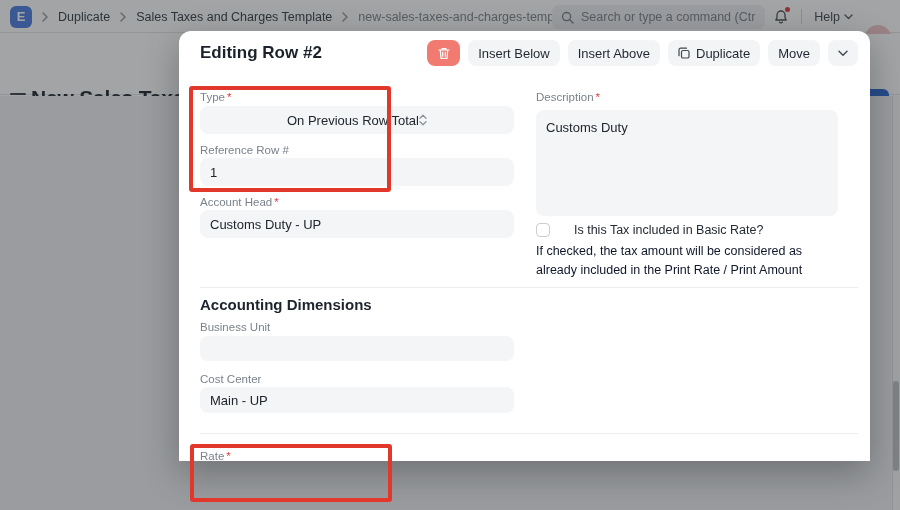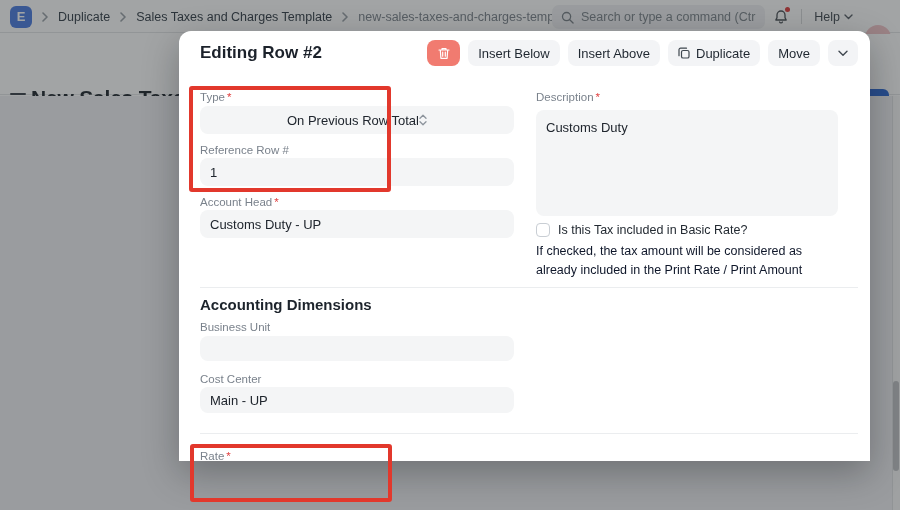--- a/index.html
+++ b/index.html
@@ -62,21 +62,21 @@
   .mbtn.danger { width:33px; padding:0; justify-content:center; background:#f17b70; }
 
   .fld-label { position:absolute; font-size:11.5px; color:#7a828c; white-space:nowrap; }
   .req { color:#e03e3e; margin-left:2px; }
   .fld { position:absolute; background:#f4f5f6; border-radius:8px; font-size:13px; color:#20262e;
          font-weight:500; display:flex; align-items:center; padding:0 10px; }
   .fld input { border:none; outline:none; background:transparent; font:inherit; color:inherit; width:100%; }
   .fld.selectlike { justify-content:center; }
   textarea.fld { display:block; padding:9px 10px; resize:none; border:none; outline:none;
                  font-family:inherit; line-height:1.4; }
-  .check-row { position:absolute; display:flex; align-items:center; gap:8px; }
+  .check-row { position:absolute; display:flex; align-items:center; gap:24px; }
   .checkbox { width:14px; height:14px; border:1px solid #c9ced4; border-radius:4px; background:#fff; }
   .check-label { font-size:12.5px; color:#232a32; font-weight:500; }
   .help-text { position:absolute; font-size:12.5px; color:#0f172a; line-height:1.55; }
   .divider { position:absolute; left:21px; right:12px; height:1px; background:#ebedef; }
   .section-heading { position:absolute; font-size:15px; font-weight:700; color:#1d242c; }
 
   
   .anno { position:absolute; border:4px solid #e2382c; border-radius:3px; z-index:300; background:transparent; }
   .anno1 { left:189px; top:86px; width:202px; height:106px; }
   .anno2 { left:190px; top:444px; width:202px; height:58px; }

